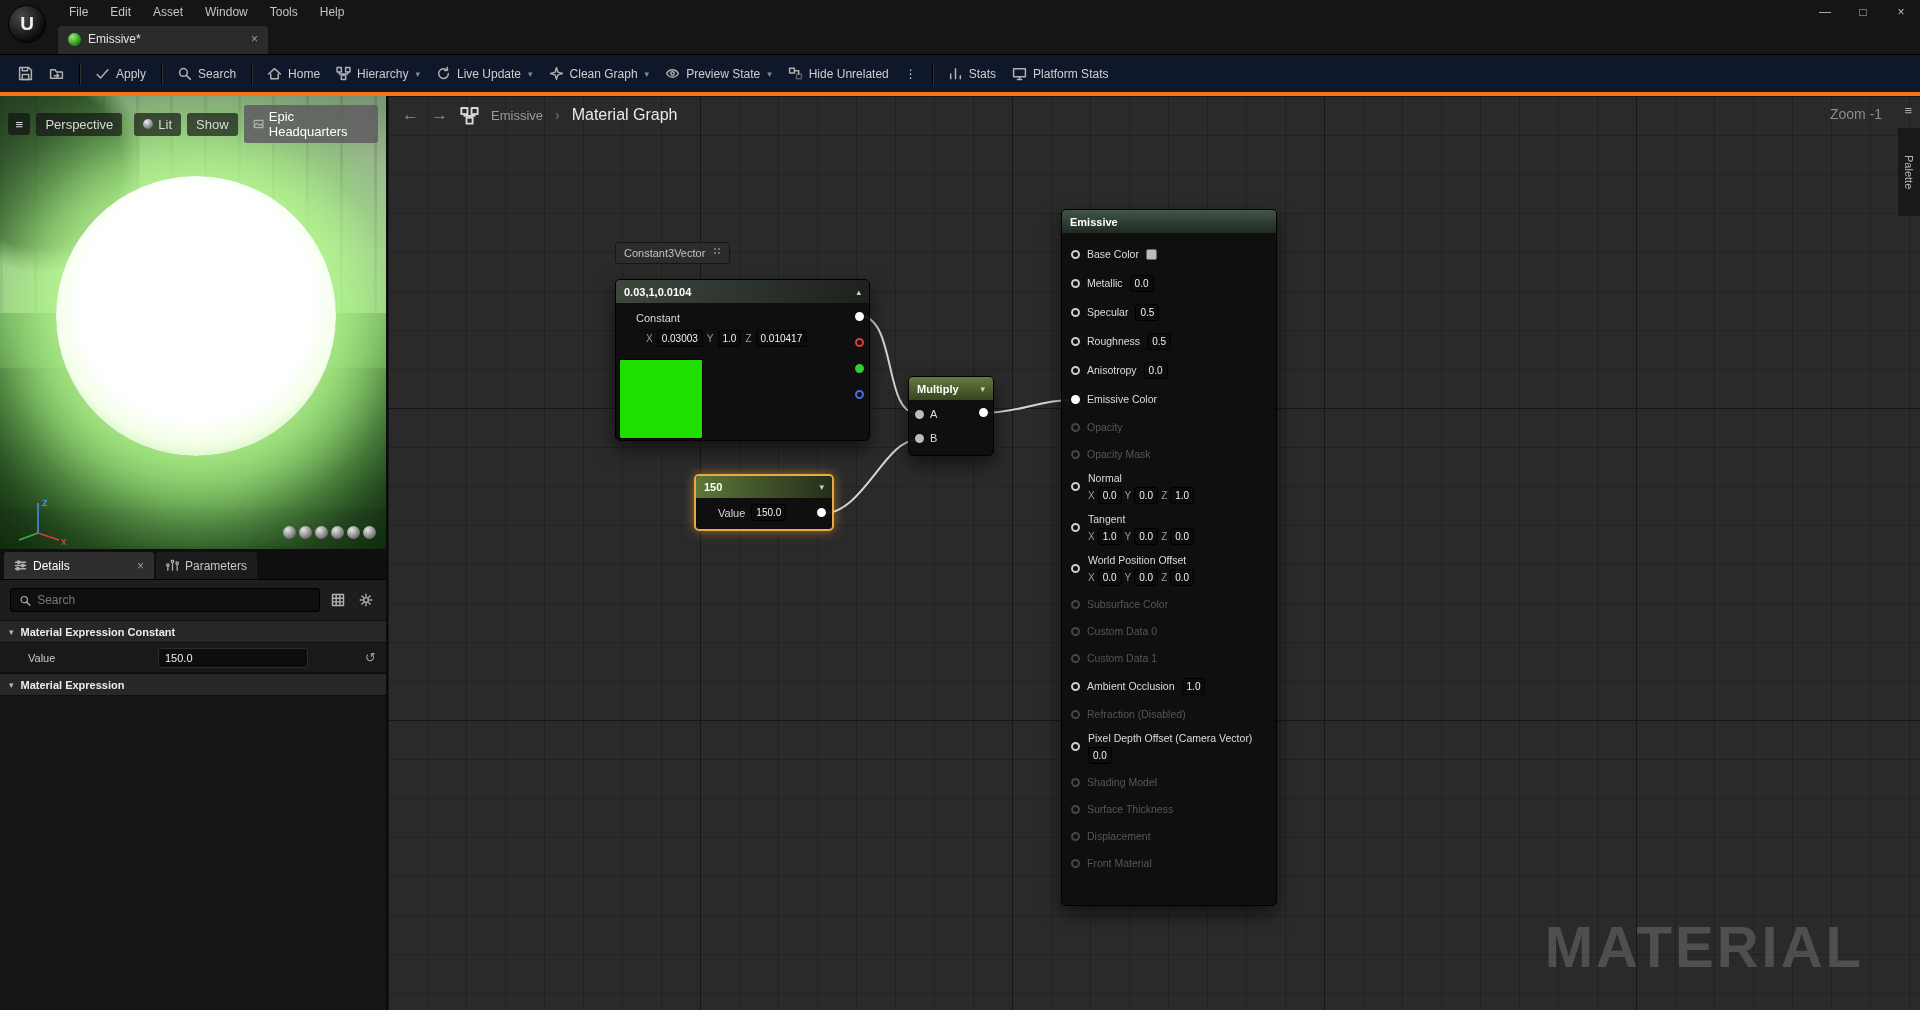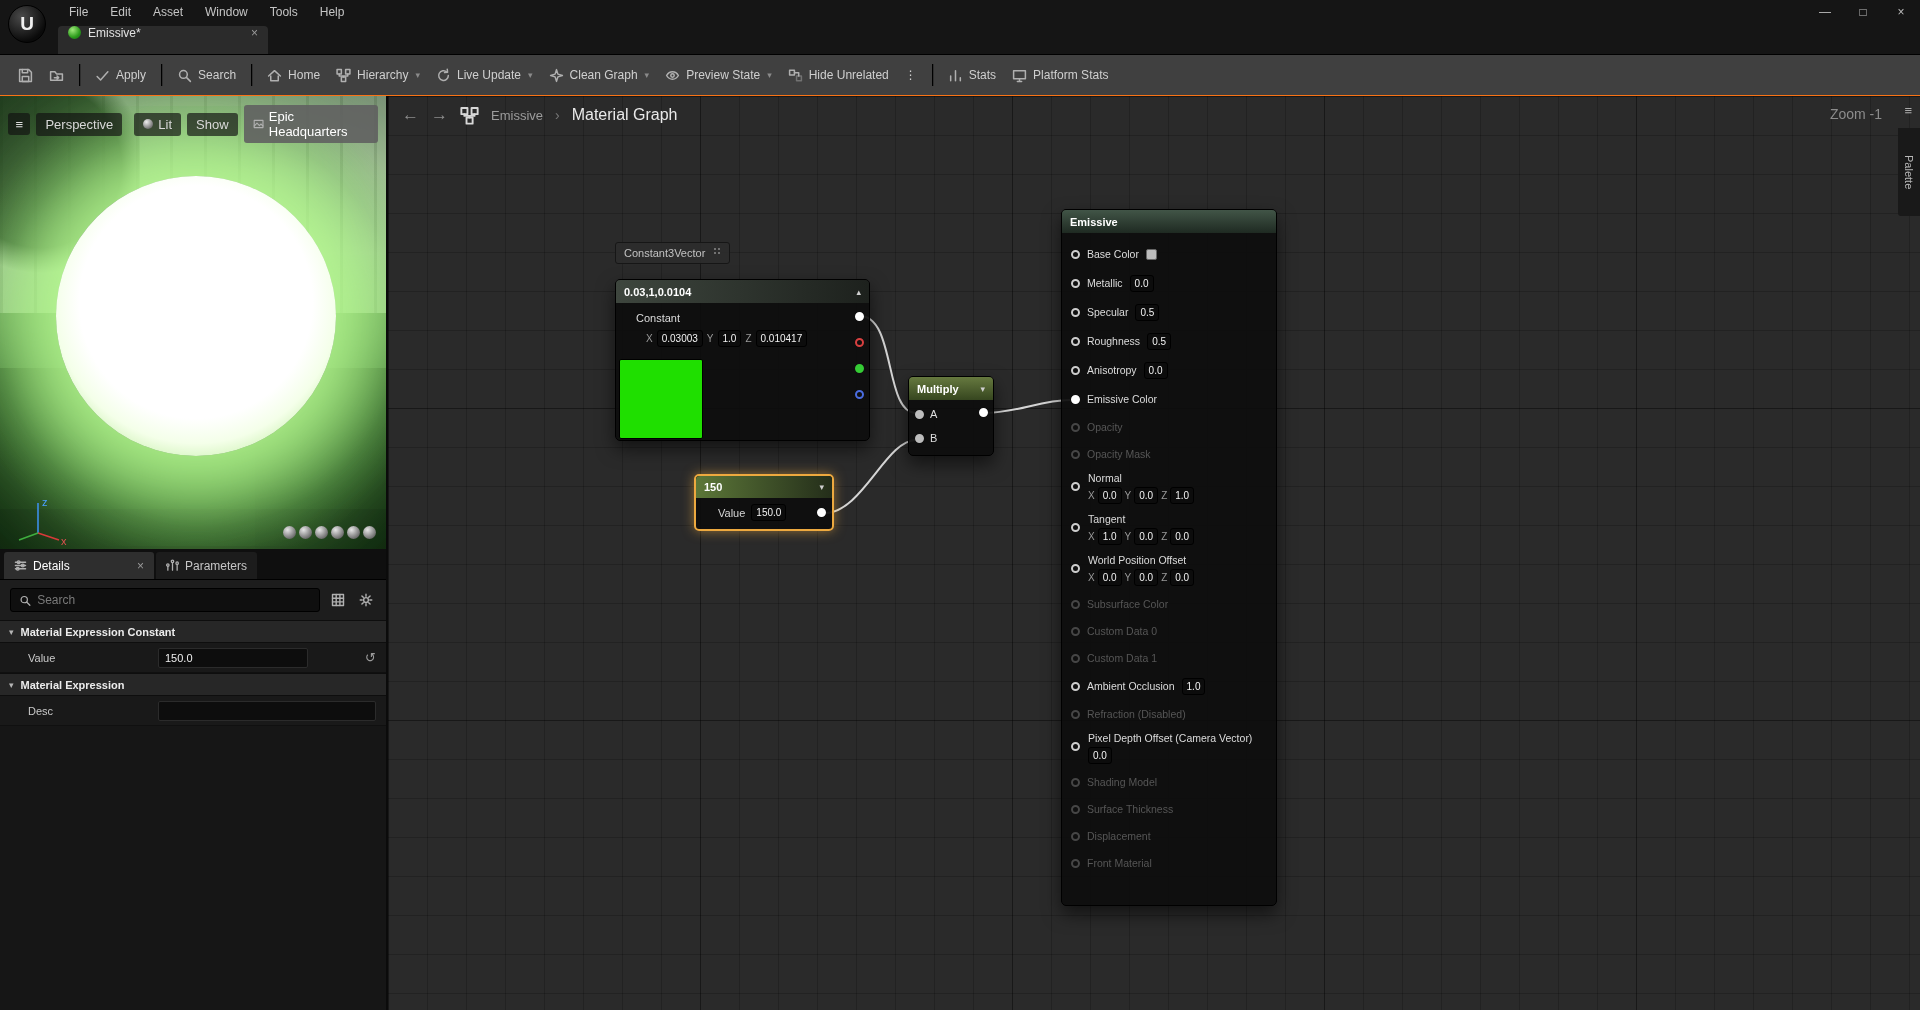--- a/index.html
+++ b/index.html
@@ -10,26 +10,26 @@
 
 
 .menubar{height:24px;background:#151515;display:flex;align-items:center;padding-left:58px;position:relative;z-index:8}
 .menu-item{padding:0 11px;font-size:12px;color:#c5c5c5;height:100%;display:flex;align-items:center}
 .win-controls{margin-left:auto;display:flex}
 .win-btn{width:38px;height:24px;display:flex;align-items:center;justify-content:center;color:#bdbdbd;font-size:12px}
 .ue-logo{position:absolute;left:8px;top:5px;width:38px;height:38px;border-radius:50%;background:radial-gradient(circle at 35% 30%,#4a4a4a,#0a0a0a 72%);border:1px solid #000;z-index:10;display:flex;align-items:center;justify-content:center;color:#f0f0f0;font-size:19px;font-weight:bold}
 
 
 .tabbar{height:31px;background:#151515;display:flex;align-items:flex-end;padding-left:58px;border-bottom:1px solid #000}
-.tab{height:28px;background:#2b2b2b;display:flex;align-items:flex-start;gap:7px;padding:0 10px;border-radius:4px 4px 0 0;font-size:12px;color:#e2e2e2;width:210px}
+.tab{height:28px;background:#2b2b2b;display:flex;align-items:flex-end;gap:7px;padding:8px 10px;border-radius:4px 4px 0 0;font-size:12px;color:#e2e2e2;width:210px}
 .tab-asset-icon{width:13px;height:13px;border-radius:50%;background:radial-gradient(circle at 35% 30%,#9fe87a,#2a9a1a 60%,#14641a);flex:none}
 .tab-close{margin-left:auto;color:#9a9a9a;font-size:12px}
 
 
-.toolbar{height:41px;background:#404040;border-bottom:1px solid #f97316;display:flex;align-items:center;padding:0 10px}
+.toolbar{height:41px;background:#0f172a;border-bottom:4px solid #f97316;display:flex;align-items:center;padding:0 10px}
 .tb-btn{display:flex;align-items:center;gap:6px;padding:6px 8px;font-size:12px;color:#cfcfcf;border-radius:3px;white-space:nowrap}
 .tb-sep{width:1px;height:22px;background:#000;margin:0 7px;box-shadow:1px 0 0 #2f2f2f}
 .tb-caret{font-size:9px;color:#8a8a8a;margin-left:1px}
 .icon{stroke:#b0b0b0;fill:none;stroke-width:1.4;stroke-linecap:round;stroke-linejoin:round}
 
 
 .main{flex:1;display:flex;min-height:0}
 .left-panel{width:388px;display:flex;flex-direction:column;border-right:2px solid #0b0b0b;flex:none}
 
 
@@ -361,24 +361,20 @@
         <div class="d-row" data-interactable="false">
           <span class="lbl" data-interactable="false">Value</span>
           <input class="d-input" style="width: 150px;" data-interactable="true" value="150.0">
           <span class="d-reset" data-interactable="true">↺</span>
         </div>
 
         <div class="d-section-h" data-interactable="true">
           <span class="d-caret" data-interactable="false">▾</span>
           <span data-interactable="false">Material Expression</span>
         </div>
-        <div class="d-row" data-interactable="false">
-          <span class="lbl" data-interactable="false">Desc</span>
-          <input class="d-input" style="width: 228px;" data-interactable="true" value="">
-        </div>
       </div>
     </div>
 
     <div class="graph" data-interactable="true">
 
       <svg class="wires" data-interactable="false" width="1530" height="914">
         <path d="M472,220 C508,220 496,317 528,317" stroke="#d4d4d4" stroke-width="2" fill="none"></path>
         <path d="M437,417 C474,417 498,344 528,344" stroke="#d4d4d4" stroke-width="2" fill="none"></path>
         <path d="M596,317 C630,317 652,304 682,304" stroke="#d4d4d4" stroke-width="2" fill="none"></path>
       </svg>
@@ -394,20 +390,21 @@
           </svg>
         <span class="g-crumb-root" data-interactable="true">Emissive</span>
         <span class="g-crumb-sep" data-interactable="false">›</span>
         <span class="g-crumb-cur" data-interactable="true">Material Graph</span>
       </div>
       <span class="g-zoom" data-interactable="false">Zoom -1</span>
       <span class="g-corner-icon" data-interactable="true">≡</span>
       <div class="g-palette" data-interactable="true">
           <span data-interactable="false">Palette</span>
         </div>
+      <div class="g-watermark" data-interactable="false">MATERIAL</div>
 
       <div class="comment-bubble" style="left:227px;top:146px" data-interactable="true">
         <span data-interactable="false">Constant3Vector</span>
         <svg data-interactable="false" width="8" height="8" viewBox="0 0 8 8">
             <circle cx="2" cy="2" r="1" fill="#8a8a8a"></circle>
             <circle cx="6" cy="2" r="1" fill="#8a8a8a"></circle>
             <circle cx="2" cy="6" r="1" fill="#8a8a8a"></circle>
             <circle cx="6" cy="6" r="1" fill="#8a8a8a"></circle>
           </svg>
       </div>

